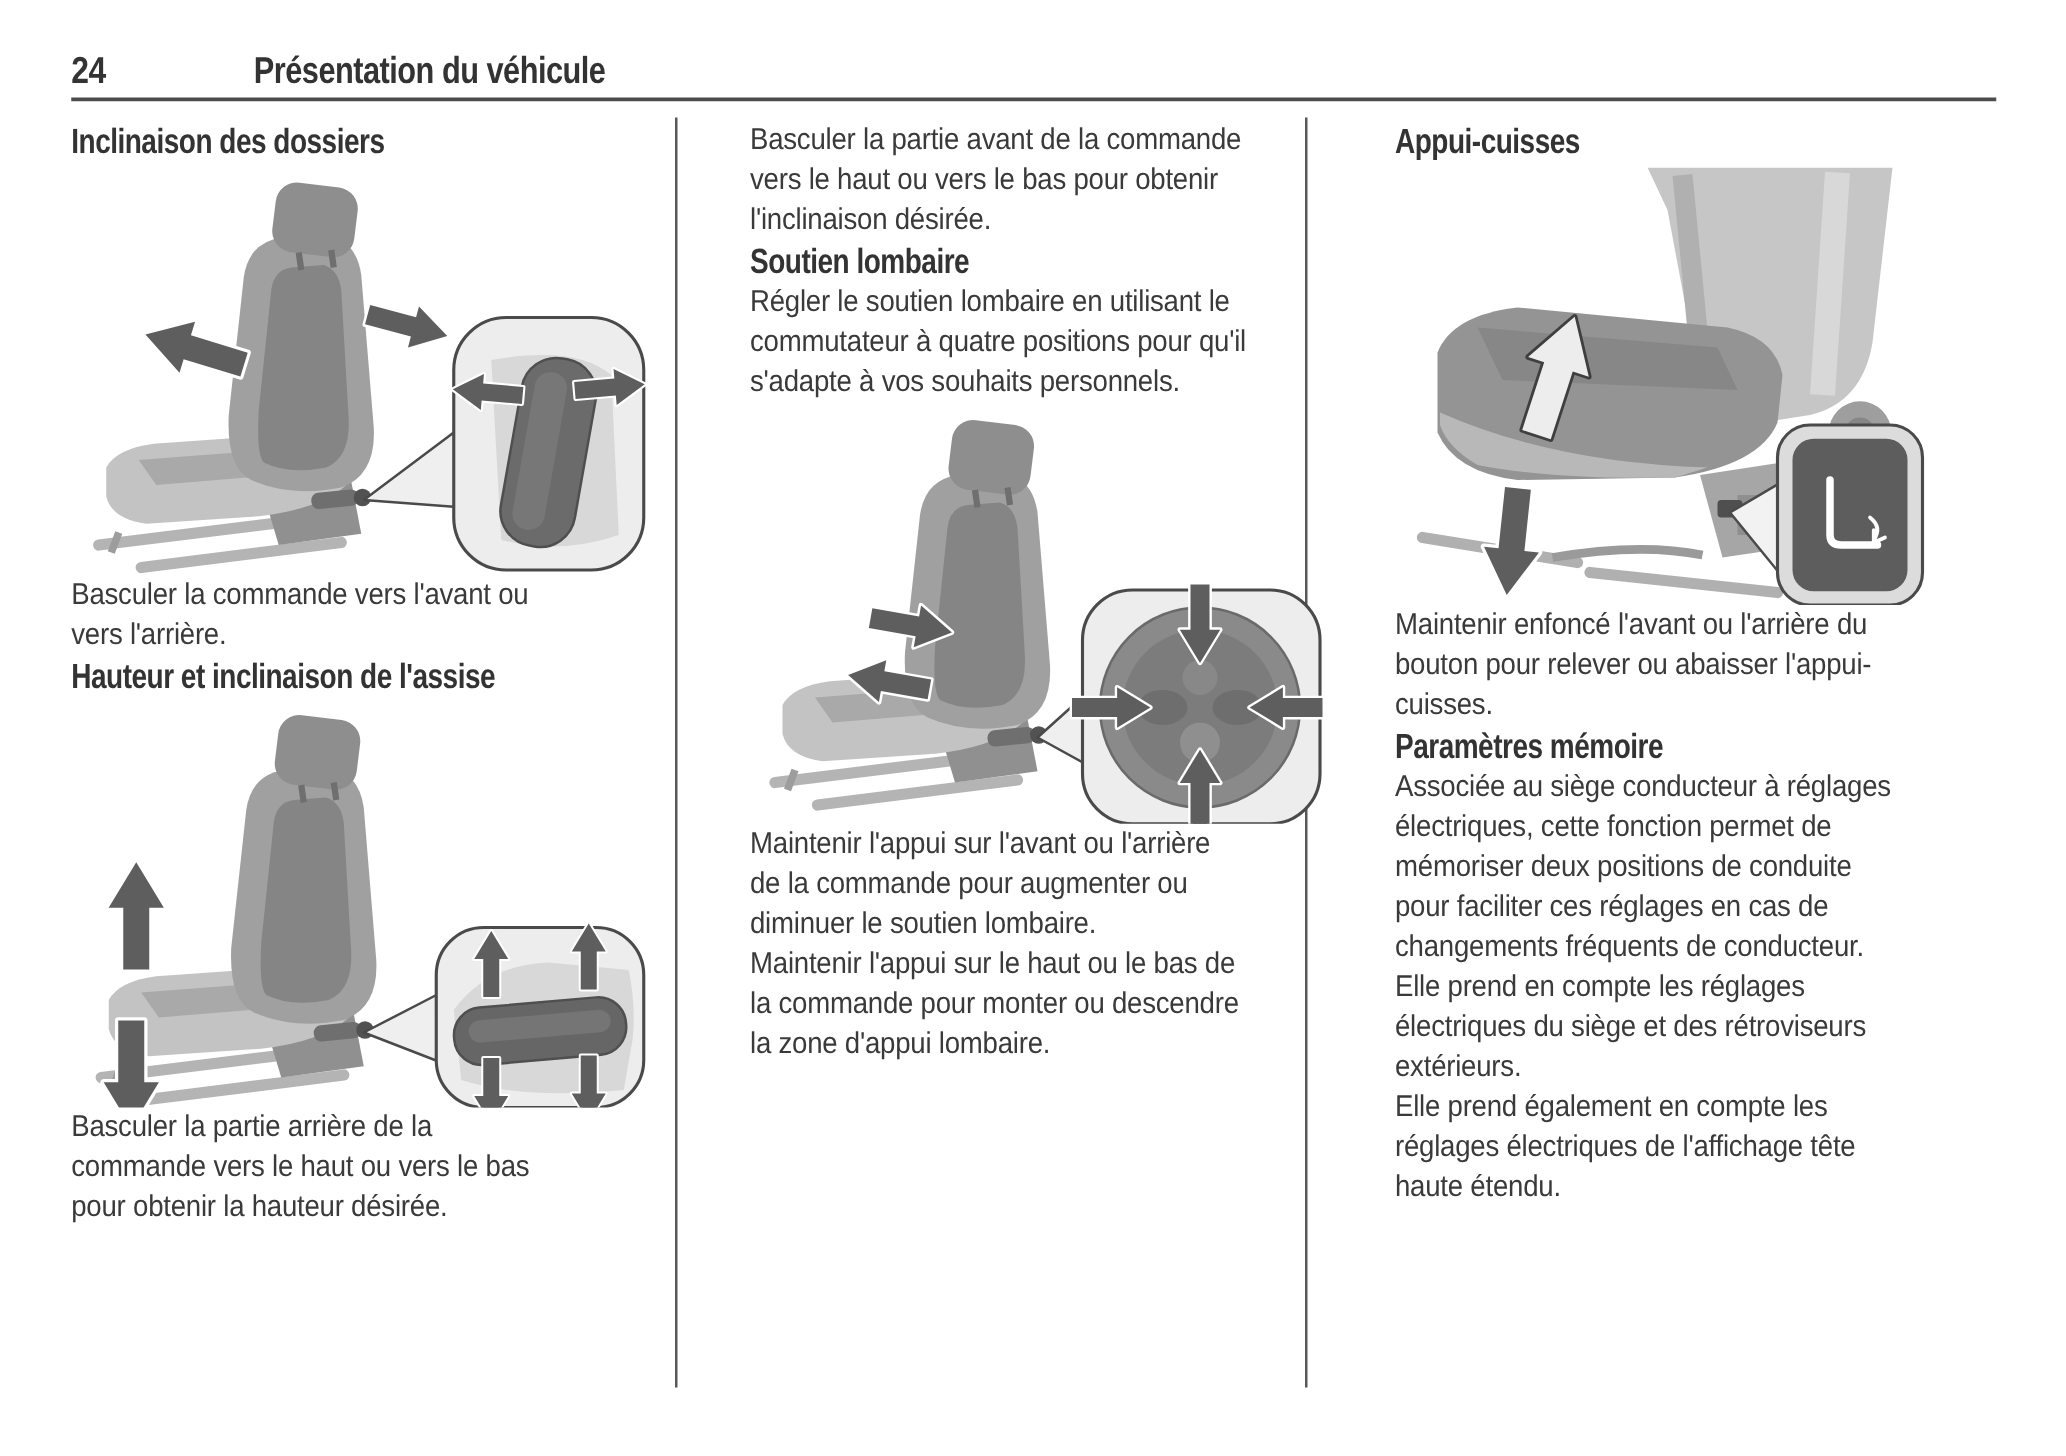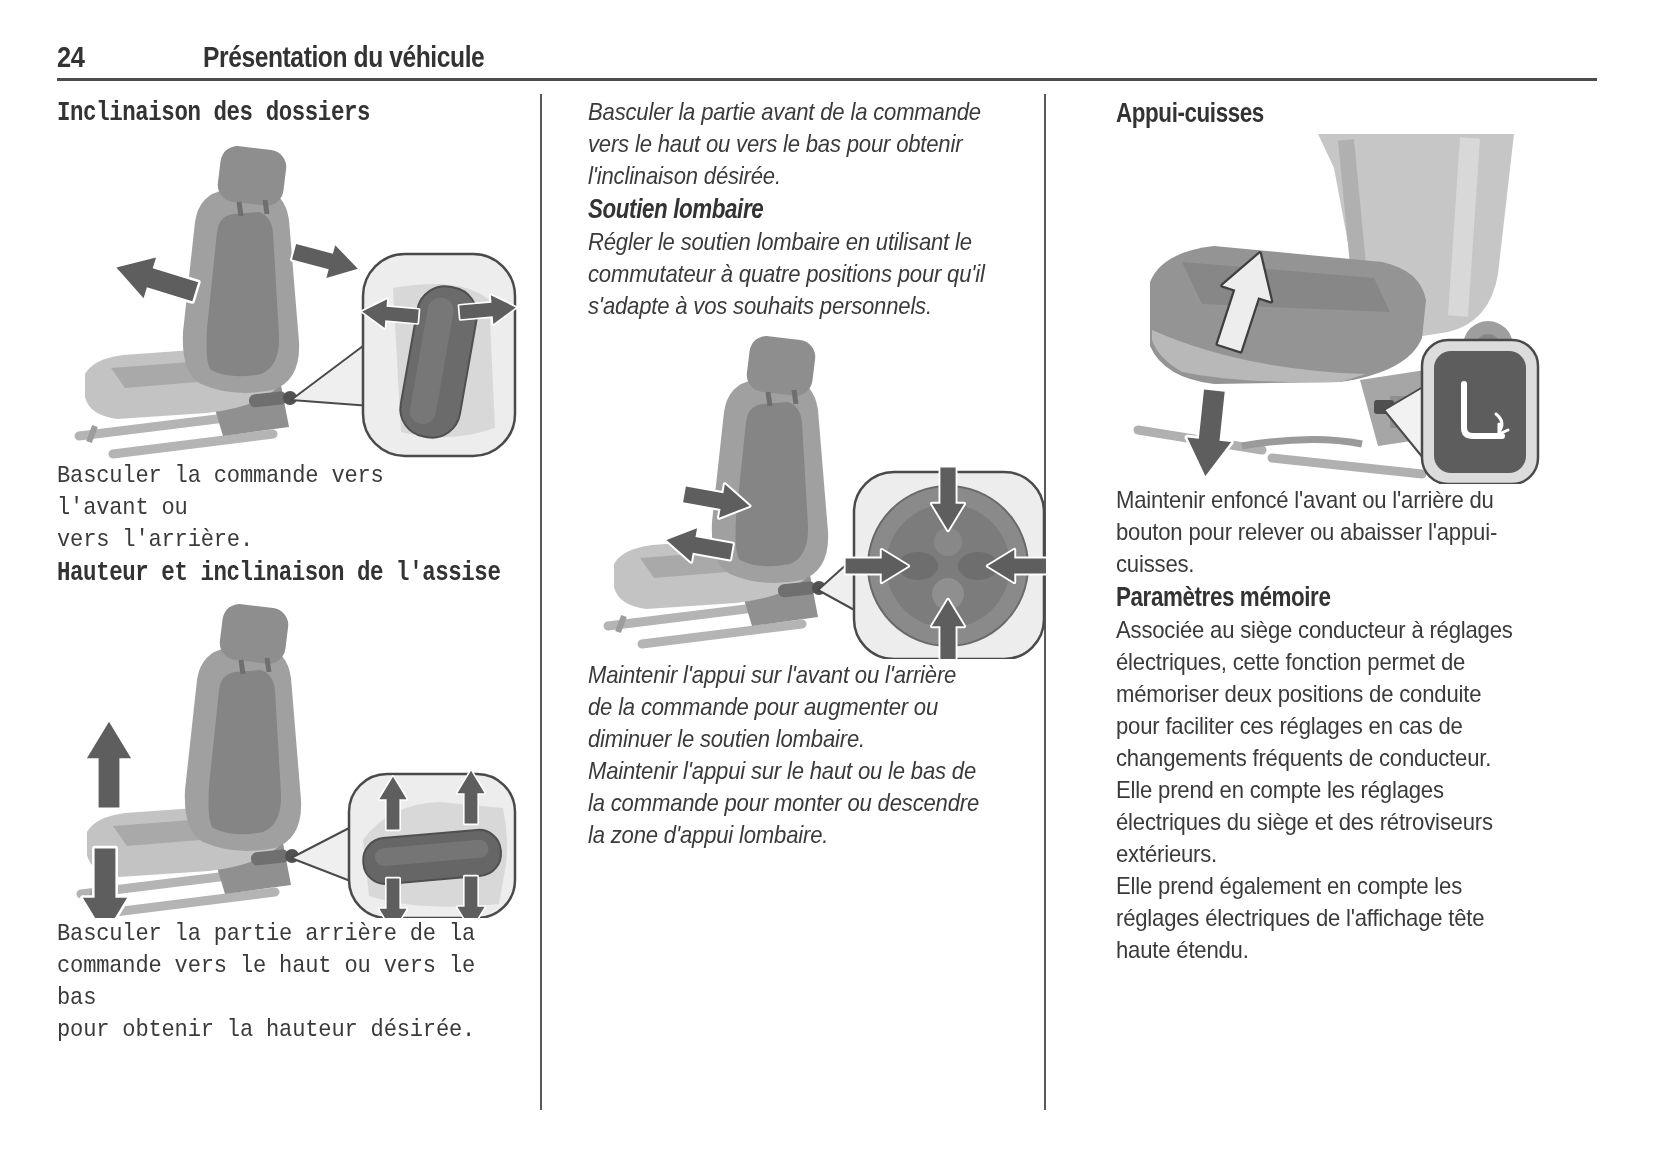--- a/index.html
+++ b/index.html
@@ -14,22 +14,22 @@
   }
   .htitle{
     position:absolute;left:203px;top:40px;font-size:30px;font-weight:bold;line-height:34px;
     letter-spacing:-0.5px;transform:scaleX(.82);transform-origin:left top;color:#333;white-space:nowrap;
   }
   .hrule{position:absolute;left:57px;top:78px;width:1540px;height:3px;background:#4c4c4c;}
   .vsep{position:absolute;top:94px;width:2px;height:1016px;background:#585858;}
   #sep1{left:540px;}
   #sep2{left:1044px;}
   .col{position:absolute;top:96px;}
-  #col1{left:57px;width:466px;font-family:Liberation Mono, monospace;}
-  #col2{left:588px;width:460px;font-style:italic;}
+  #col1{left:57px;width:466px;}
+  #col2{left:600px;width:460px;}
   #col3{left:1116px;width:566px;}
   h2.sec{
     font-size:28px;font-weight:bold;margin:0;line-height:34px;letter-spacing:-0.5px;color:#333;
     transform:scaleX(.8);transform-origin:left top;white-space:nowrap;
   }
   p.body{
     font-size:24px;line-height:32px;margin:0;white-space:pre-line;letter-spacing:-0.2px;
     transform:scaleX(.92);transform-origin:left top;color:#3a3a3a;
   }
   figure{margin:0;padding:0;}

